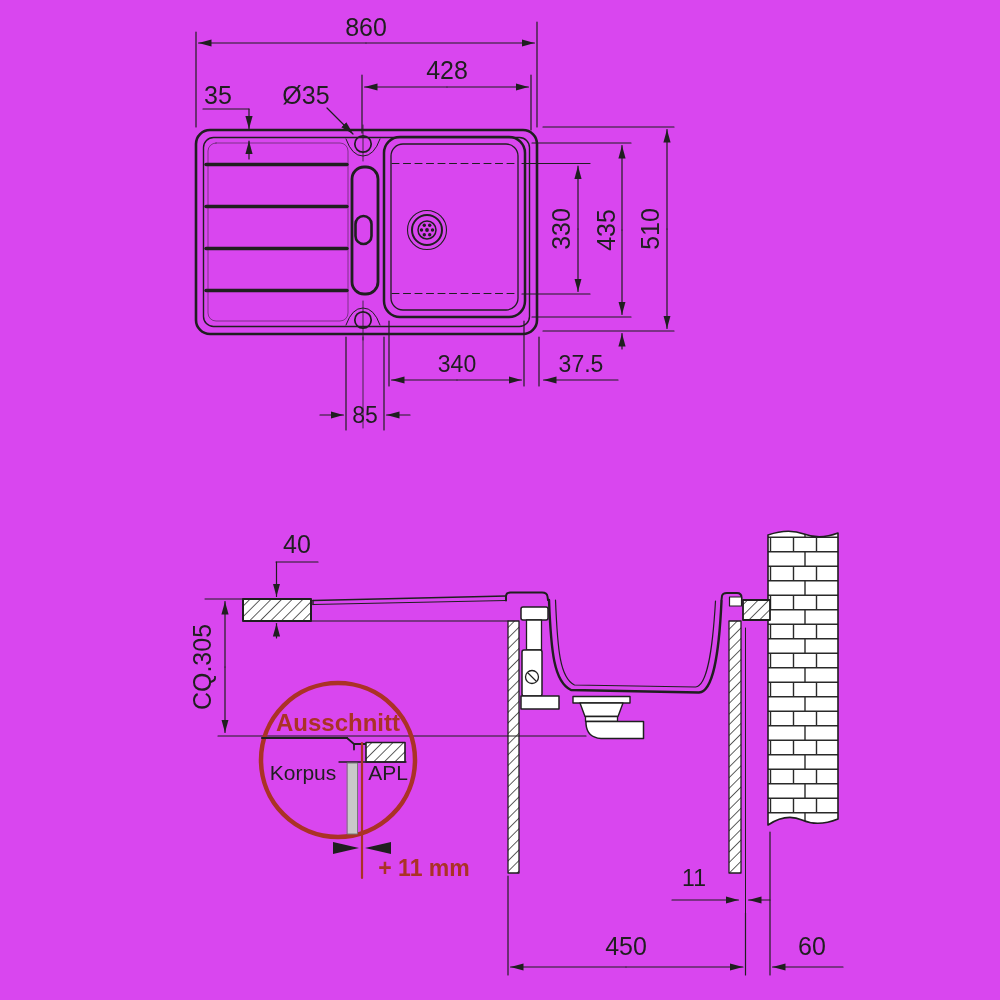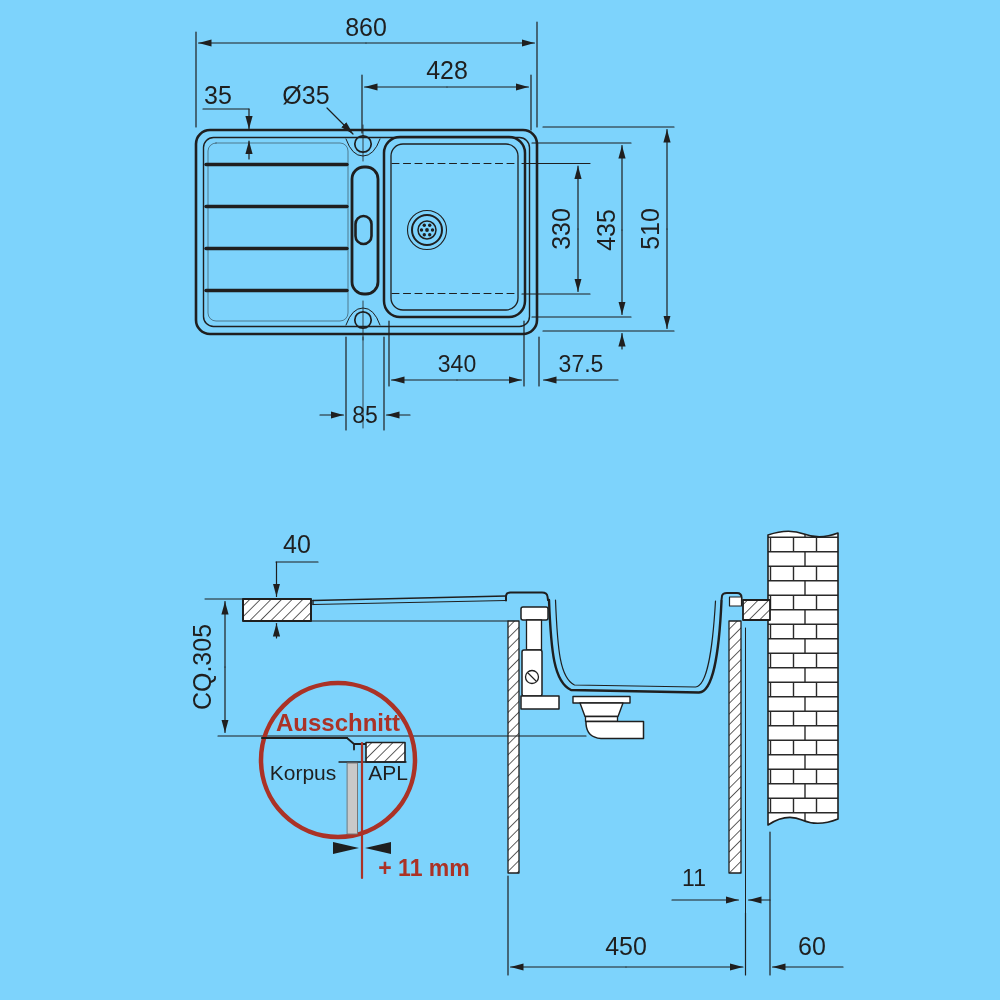--- a/index.html
+++ b/index.html
@@ -1,16 +1,16 @@
 <!DOCTYPE html>
 <html><head>
 <meta charset="utf-8">
 <style>
   html,body{margin:0;padding:0;background:#ffffff;}
-  .canvas{position:relative;width:1000px;height:1000px;background:#7dd3fc;overflow:hidden;}
+  .canvas{position:relative;width:1000px;height:1000px;background:#d946ef;overflow:hidden;}
   svg{display:block;}
   text{font-family:"Liberation Sans","DejaVu Sans",sans-serif;fill:#1f1f1f;}
   .dim{font-size:25px;}
   .dim-sm{font-size:23px;}
   .red-bold{font-weight:bold;fill:#ab3226;}
   .lbl{font-size:21px;}
 </style>
 </head>
 <body>
 <div class="canvas">

